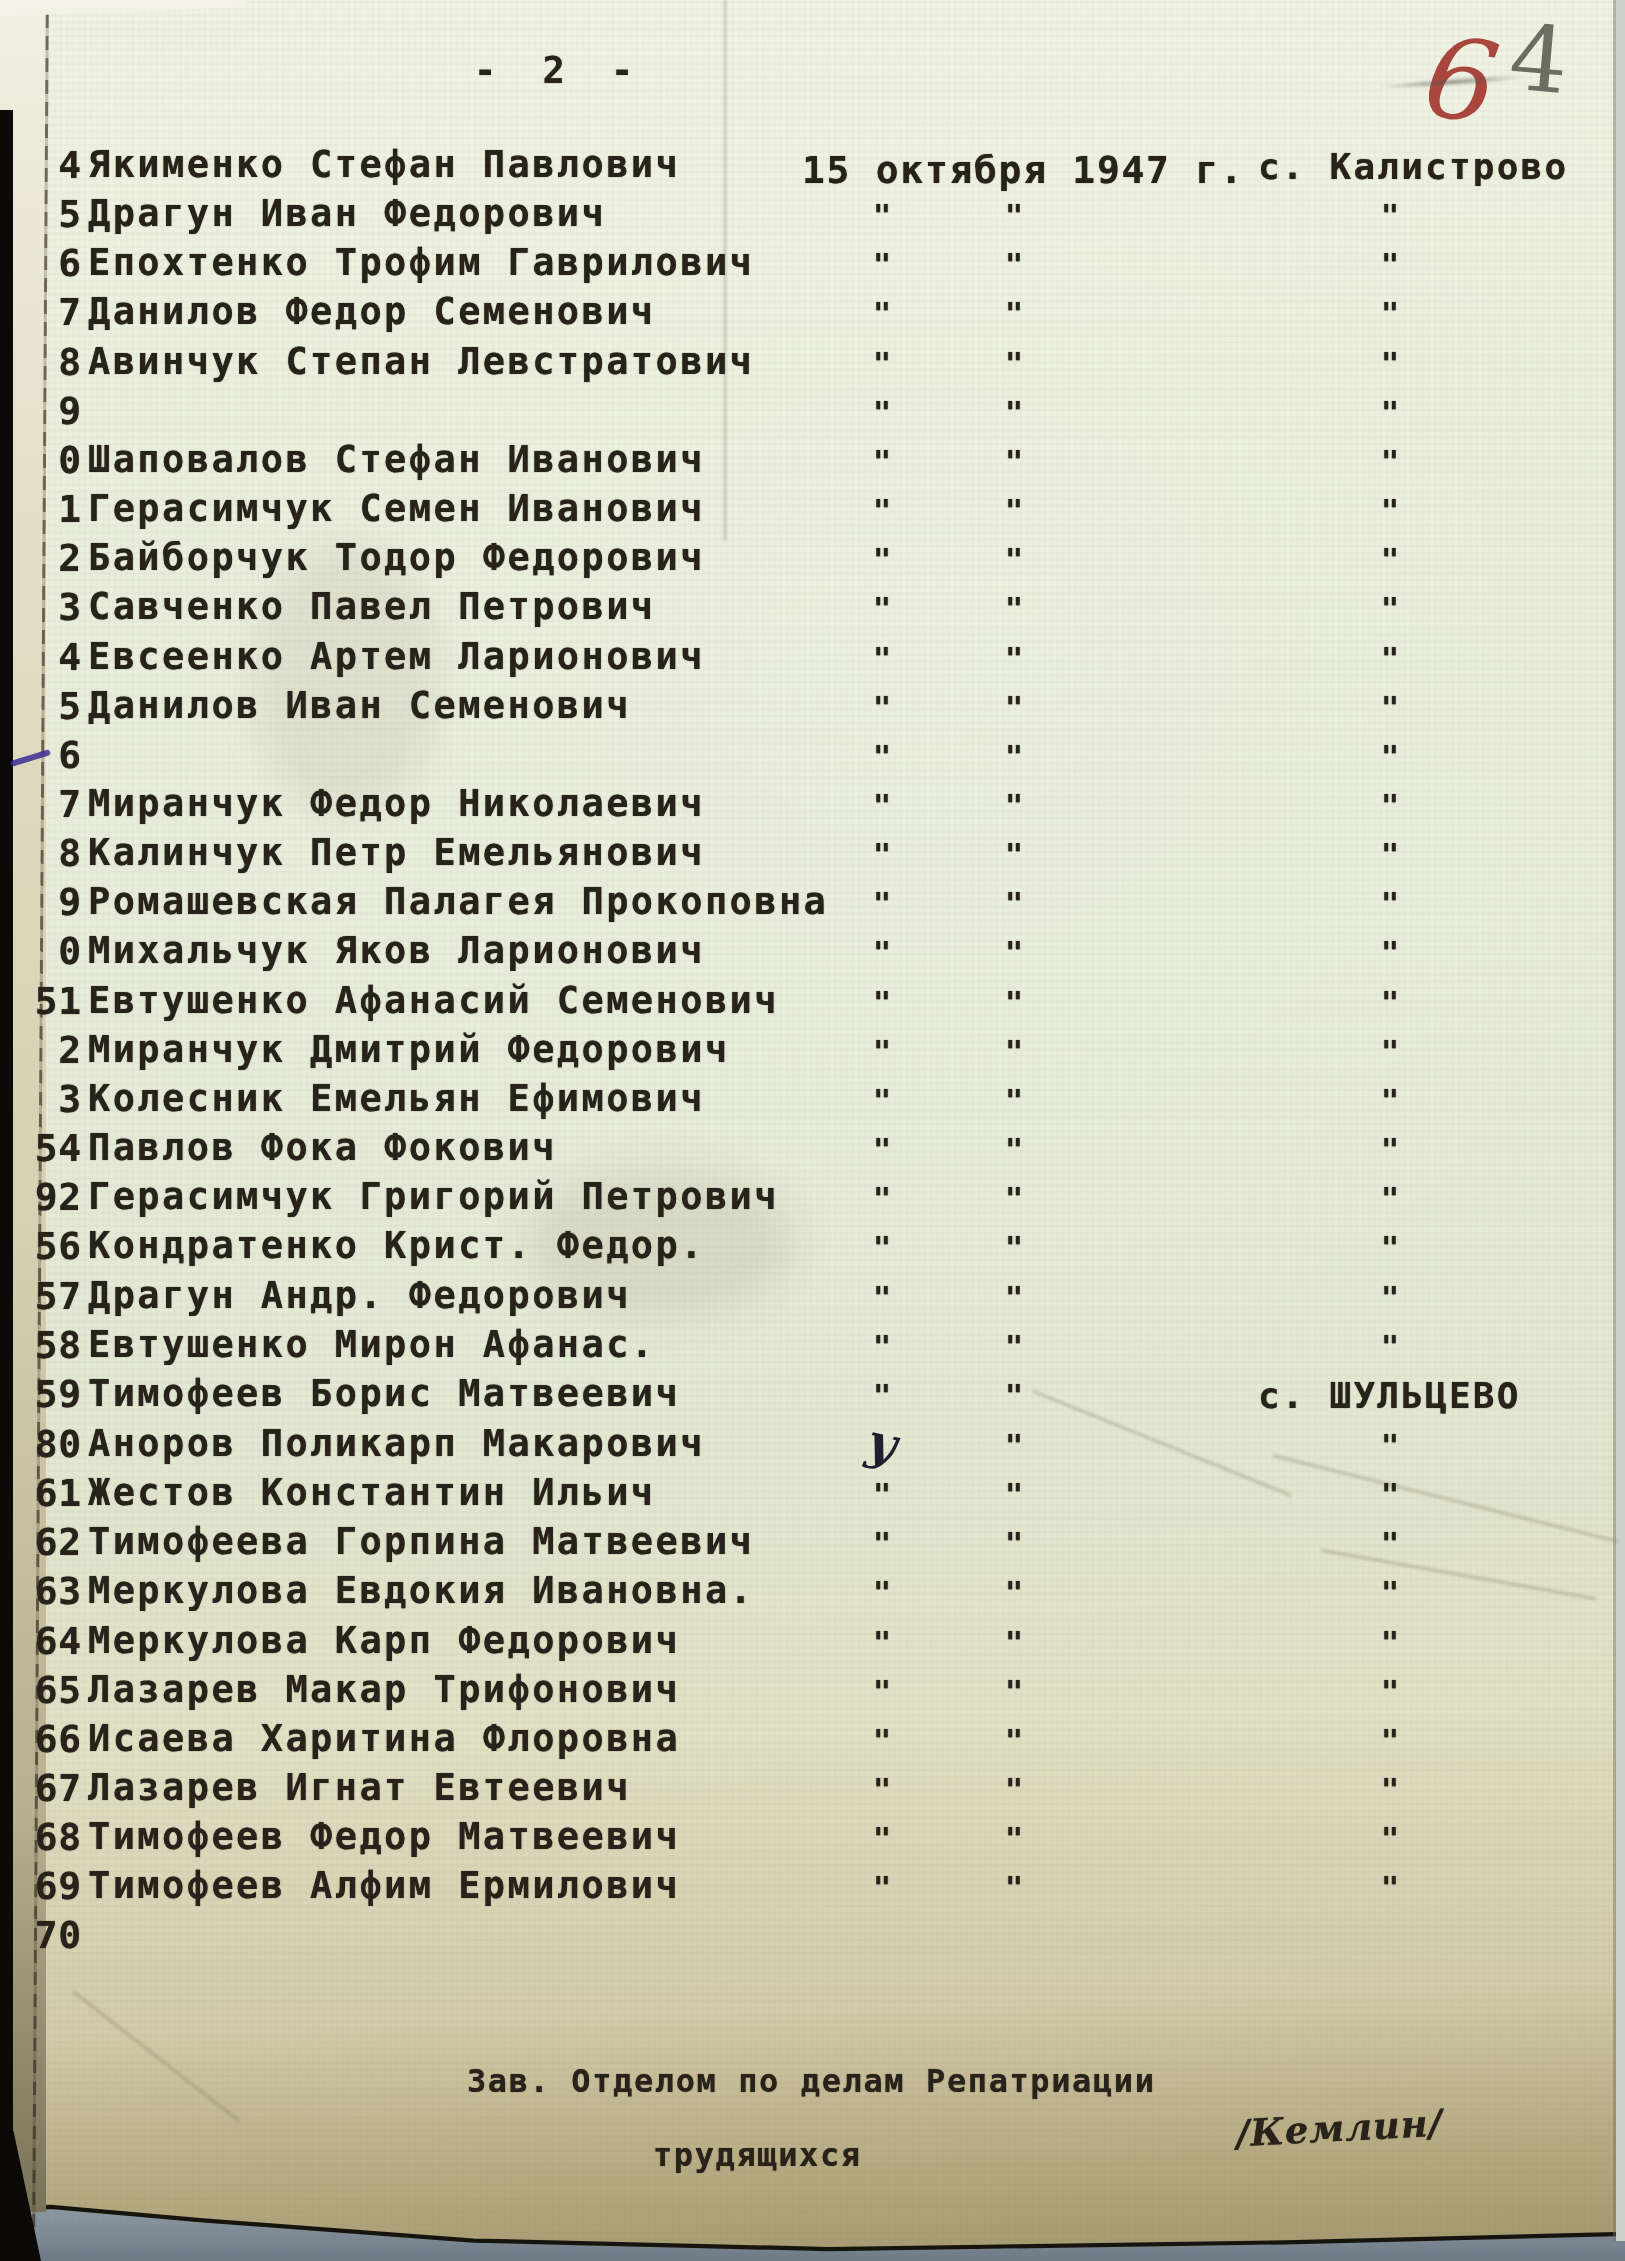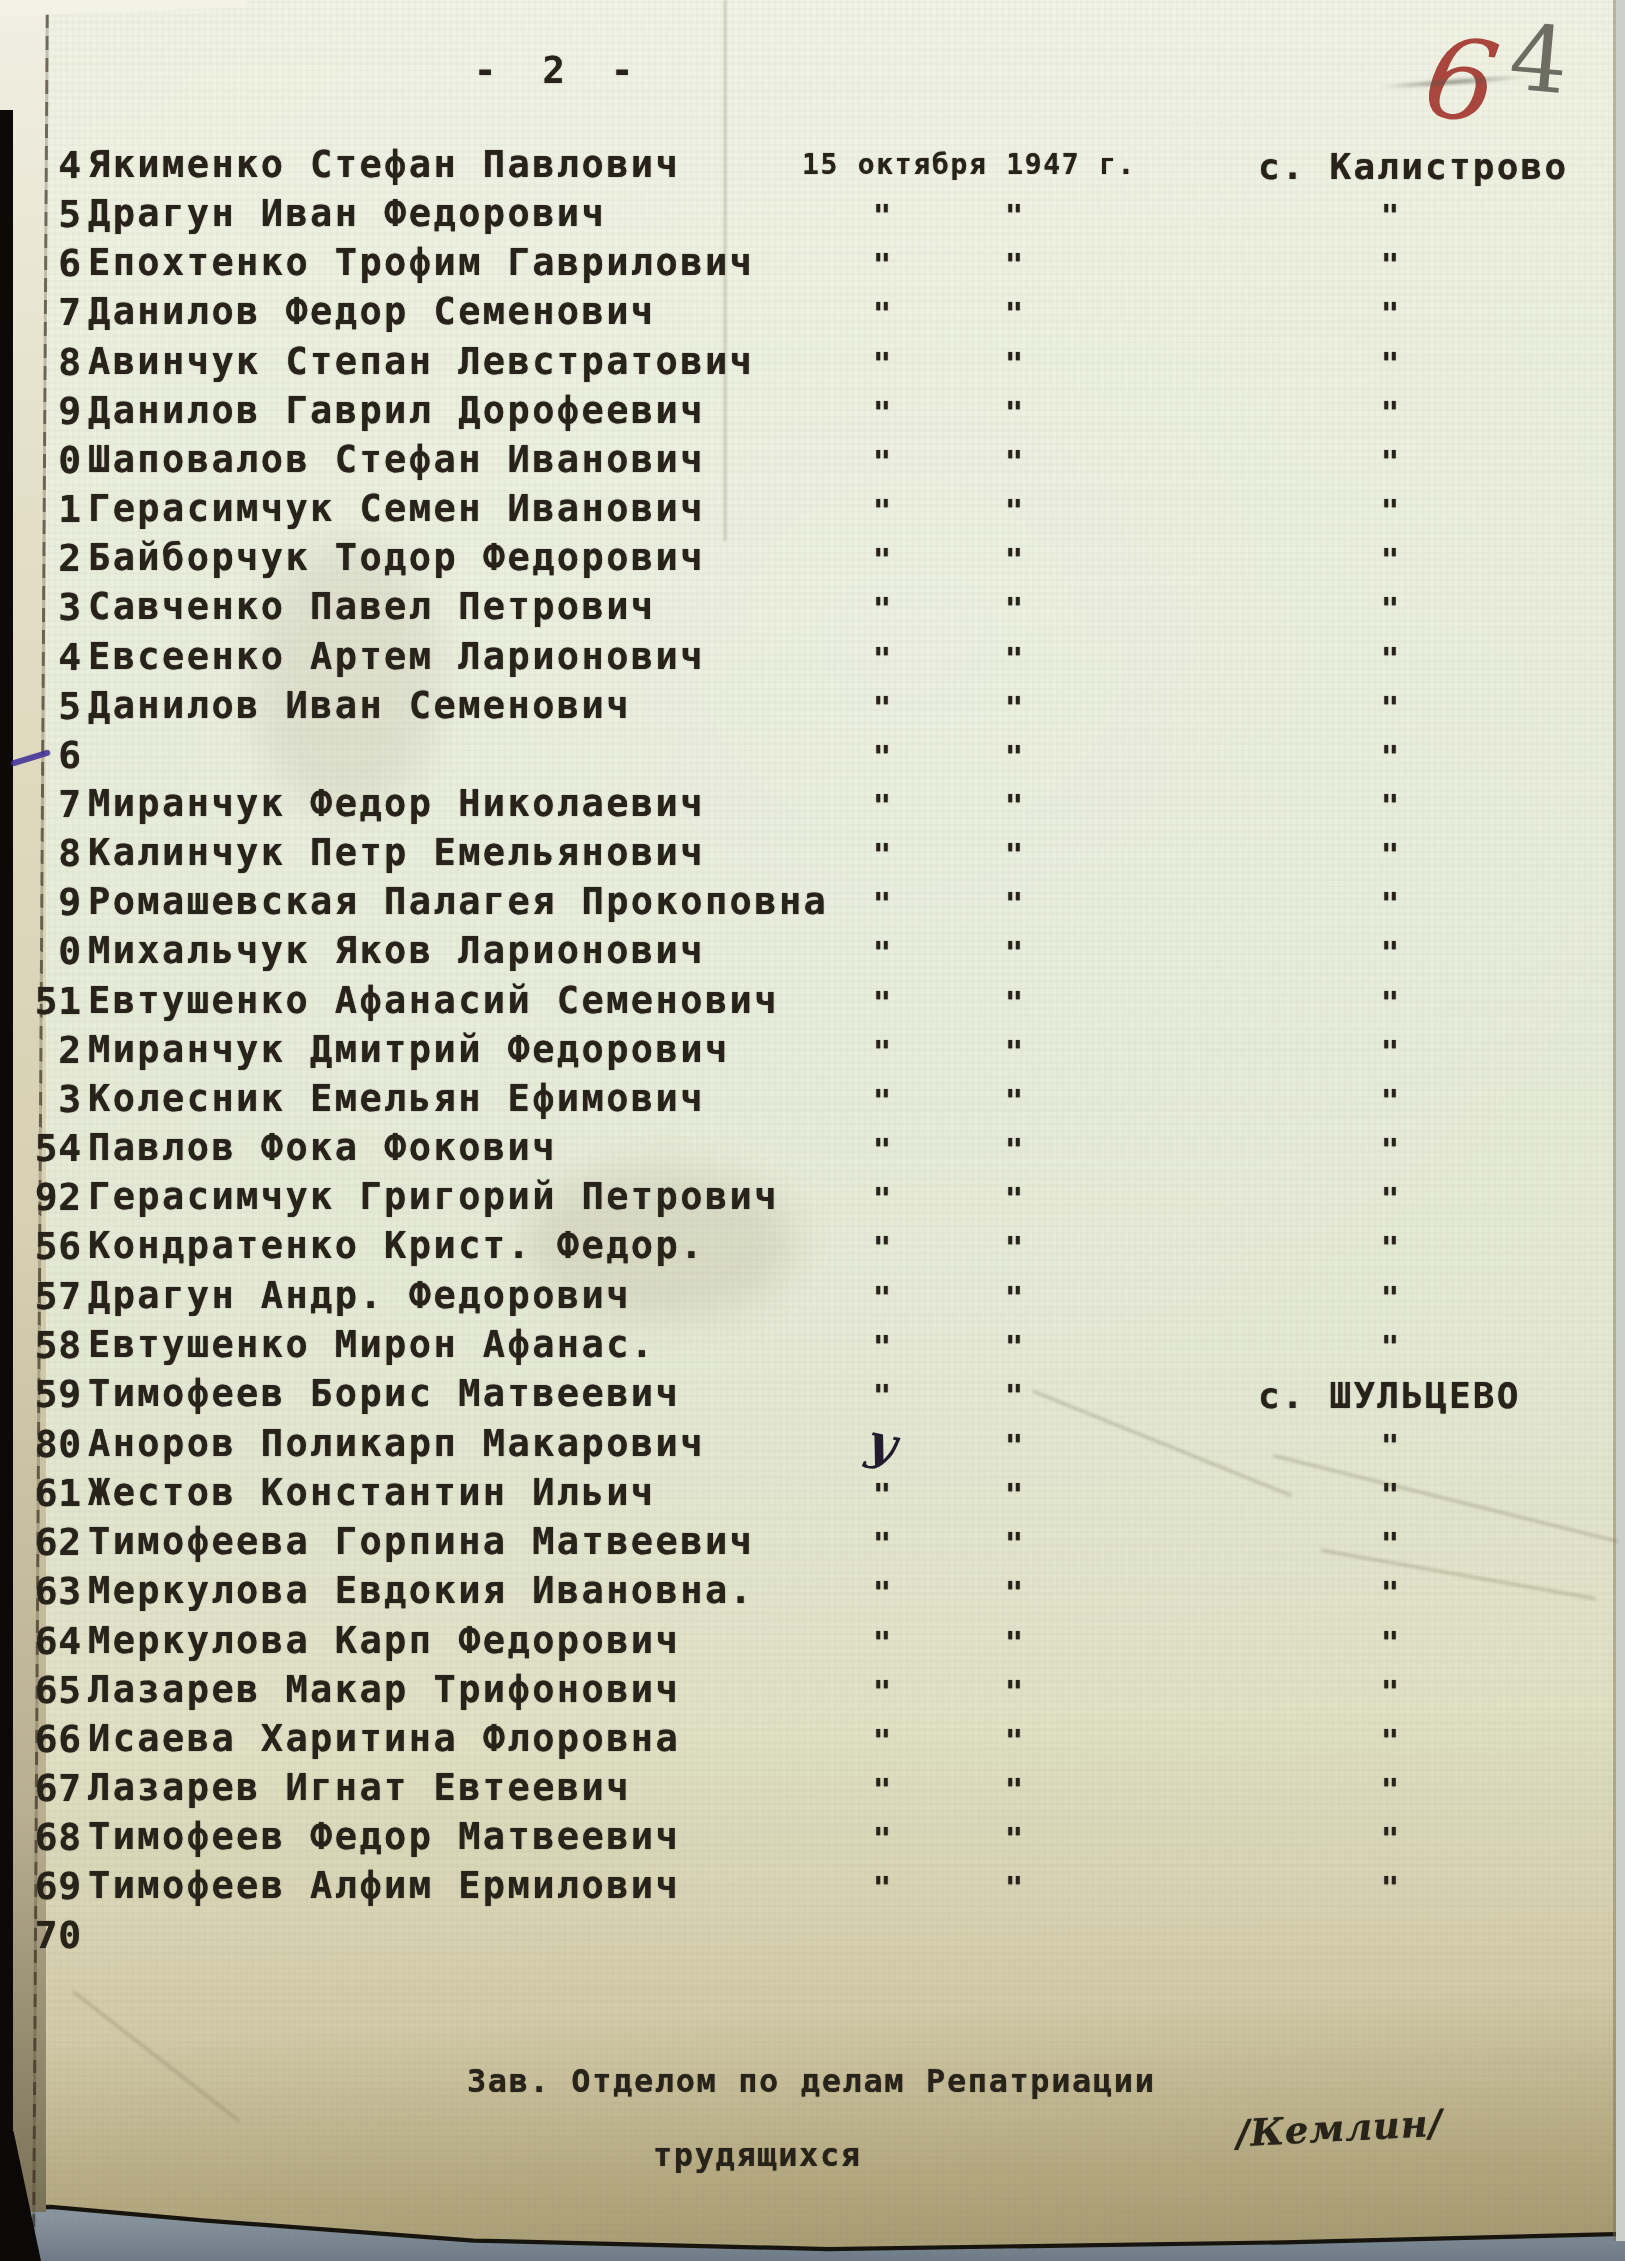--- a/index.html
+++ b/index.html
@@ -43,21 +43,21 @@
   .stain{position:absolute;border-radius:50%;filter:blur(18.6px);}
   .s1{left:524px;top:1167px;width:271px;height:152px;background:rgba(168,162,134,.22);}
   .s2{left:254px;top:541px;width:186px;height:271px;background:rgba(160,155,128,.16);}
 
   
   .tw{font-weight:700;color:#27221a;text-shadow:0 0 1.1px rgba(40,33,22,.75);}
   #rows-layer{position:absolute;left:0;top:0;width:1625px;height:2261px;}
   .row{position:absolute;left:0;width:1625px;height:49px;}
   .num{position:absolute;left:0;width:82px;top:0;text-align:right;font-size:38px;letter-spacing:0.8px;}
   .name{position:absolute;left:88px;top:0;font-size:37px;letter-spacing:2.4px;white-space:nowrap;}
-  .date-text{position:absolute;left:802px;top:5px;font-size:28px;letter-spacing:1.7px;white-space:nowrap;}
+  .date-text{position:absolute;left:802px;top:5px;font-size:38px;letter-spacing:1.7px;white-space:nowrap;}
   .place-text{position:absolute;left:1258px;top:2.5px;font-size:36px;letter-spacing:2.2px;white-space:nowrap;}
   .ditto{position:absolute;top:6px;font-size:30px;}
   .pen-mark{position:absolute;top:-8.5px;font-family:"DejaVu Serif",serif;font-style:italic;font-weight:700;
             font-size:49px;color:#221c2e;transform:rotate(12deg);}
   .purple-dash{position:absolute;left:10px;top:22px;width:41px;height:6px;background:#3b2b96;
                border-radius:3.4px;transform:rotate(-17deg);filter:blur(0.5px);opacity:.85;}
 
   
   .page-number{position:absolute;left:474px;top:49px;font-size:37px;letter-spacing:12px;}
   .folio-red{position:absolute;left:1426px;top:15px;font-family:"DejaVu Serif",serif;font-style:italic;
@@ -144,21 +144,20 @@
       </div>
       <div class="row" style="top: 340px;">
     <span class="num tw">8</span>
     <span class="name tw">Авинчук Степан Левстратович</span>
   <span class="ditto tw" style="left: 873px;">"</span>
         <span class="ditto tw" style="left: 1005px;">"</span>
         <span class="ditto tw" style="left: 1381px;">"</span>
       </div>
       <div class="row" style="top: 389px;">
     <span class="num tw">9</span>
-    <span class="name tw">Данилов Гаврил Дорофеевич</span>
   <span class="ditto tw" style="left: 873px;">"</span>
         <span class="ditto tw" style="left: 1005px;">"</span>
         <span class="ditto tw" style="left: 1381px;">"</span>
       </div>
       <div class="row" style="top: 438px;">
     <span class="num tw">0</span>
     <span class="name tw">Шаповалов Стефан Иванович</span>
   <span class="ditto tw" style="left: 873px;">"</span>
         <span class="ditto tw" style="left: 1005px;">"</span>
         <span class="ditto tw" style="left: 1381px;">"</span>

